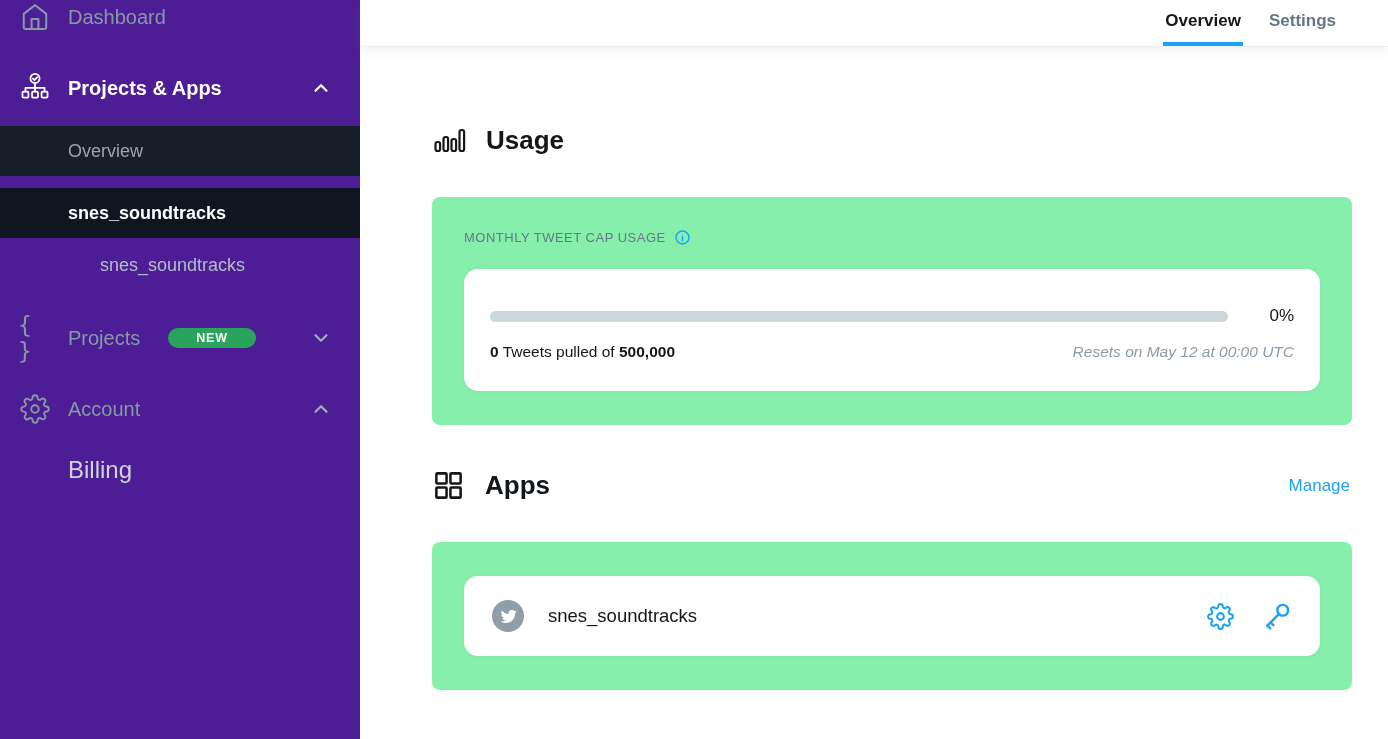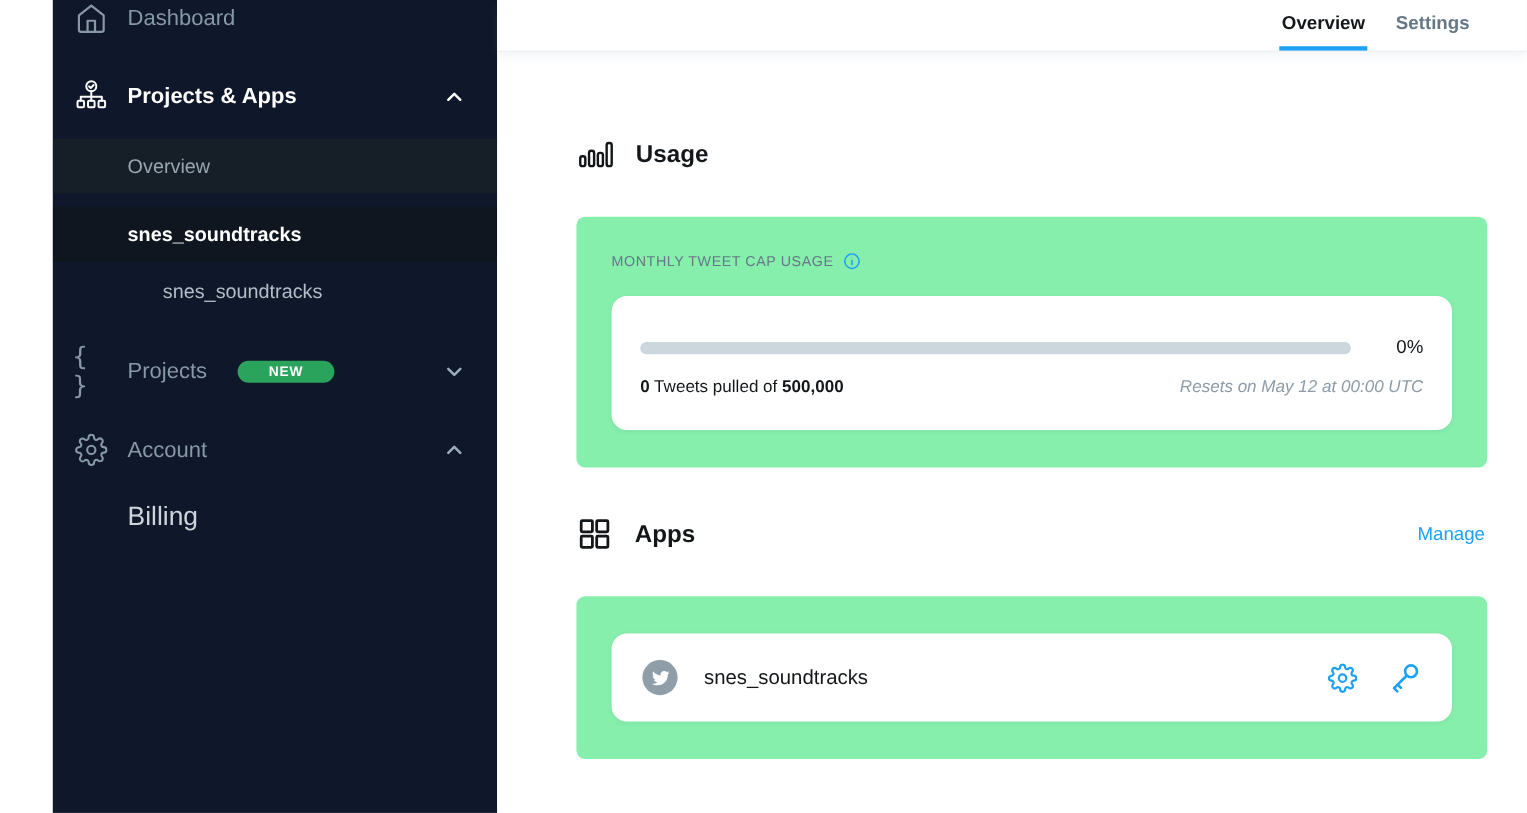--- a/index.html
+++ b/index.html
@@ -6,26 +6,25 @@
   html, body { width: 1388px; height: 739px; overflow: hidden; }
   body {
     display: flex;
     font-family: "Liberation Sans", sans-serif;
     background: #ffffff;
     color: #14171a;
   }
 
   
   .sidebar {
-    width: 404px;
+    width: 360px;
     flex-shrink: 0;
-    background: #0f172a;
+    background: #4c1d95;
     color: #8899a6;
     overflow: hidden;
-    margin-left: 48px;
   }
   .nav-row {
     display: flex;
     align-items: center;
     height: 50px;
     padding-left: 18px;
     cursor: pointer;
     font-size: 20px;
   }
   .nav-row .nav-icon {
@@ -139,21 +138,21 @@
   }
   .usage-title-row { margin-top: 76px; }
   .apps-title-row { margin-top: 44px; }
   .section-icon {
     margin-right: 20px;
     display: flex;
     align-items: center;
     color: #14171a;
   }
   .section-title {
-    font-size: 22px;
+    font-size: 26px;
     font-weight: bold;
     color: #14171a;
   }
   .manage-link {
     margin-left: auto;
     margin-right: 2px;
     color: #1da1f2;
     font-size: 17px;
     cursor: pointer;
     text-decoration: none;

